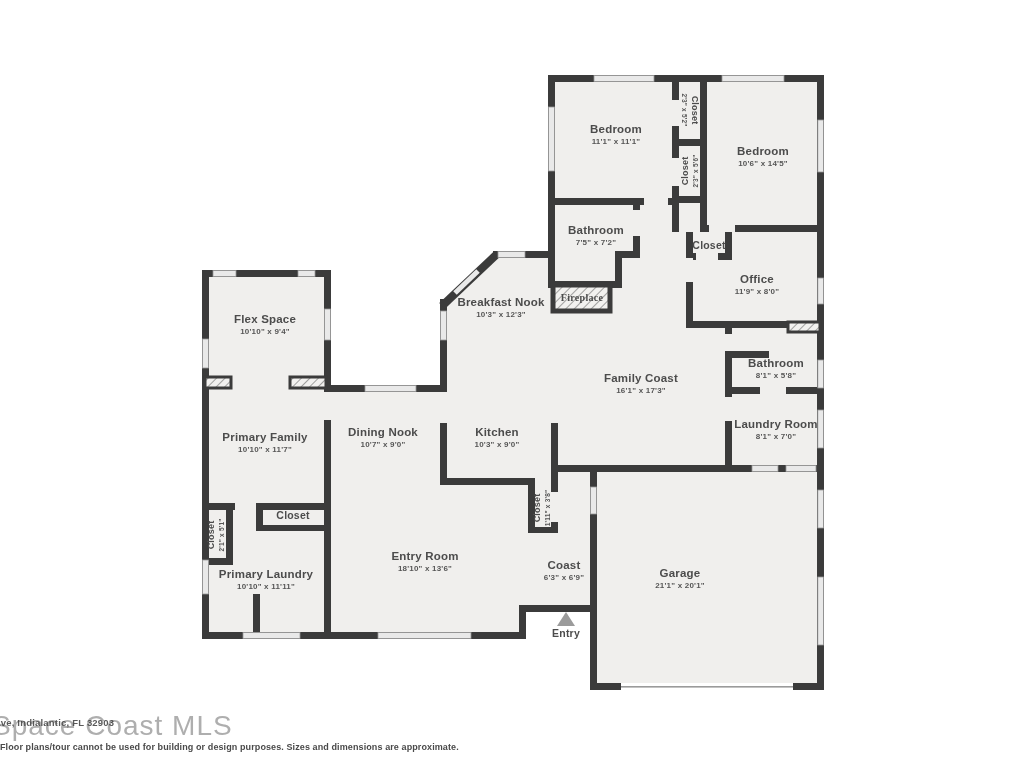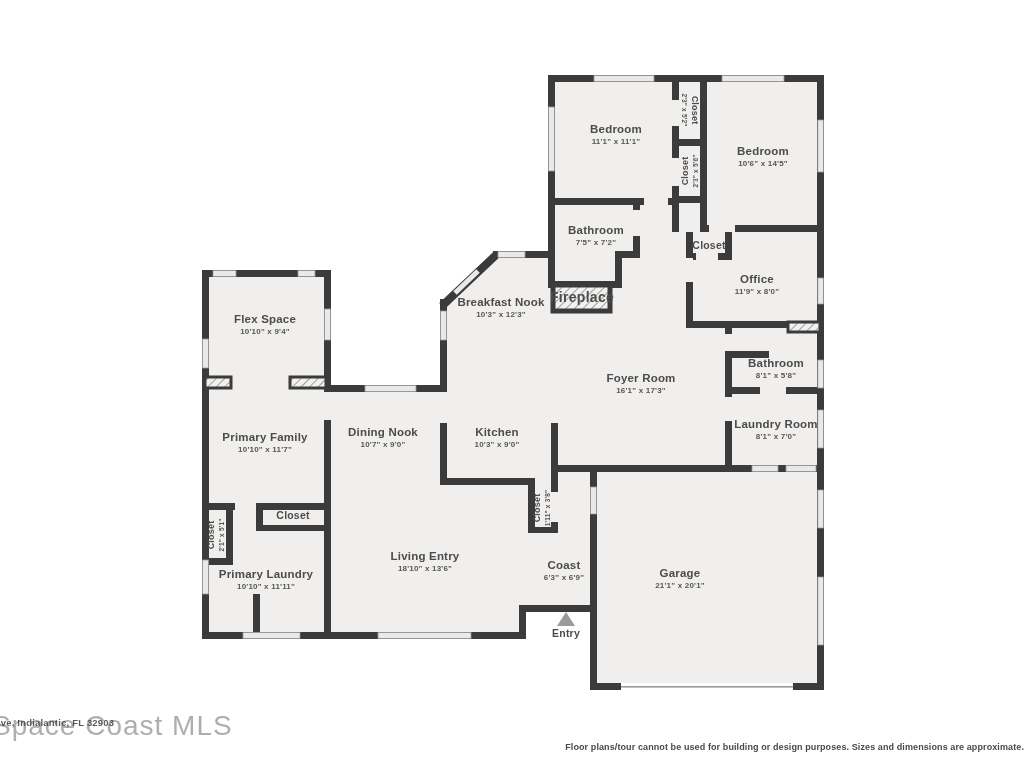--- a/index.html
+++ b/index.html
@@ -10,29 +10,29 @@
 
   .room-label{position:absolute;display:flex;flex-direction:column;align-items:center;
       transform:translate(-50%,-50%);white-space:nowrap;text-align:center;
       color:#4c4c4c;line-height:1.3;z-index:5;}
   .room-label .rname{font-weight:700;font-size:11.5px;letter-spacing:.2px;}
   .room-label .rdims{font-size:8px;font-weight:600;letter-spacing:.2px;color:#565656;}
   .room-label .rdims:empty{display:none;}
   .room-label.mid .rname{font-size:10.5px;}
   .room-label.small .rname{font-size:9px;}
   .room-label.small .rdims{font-size:6.5px;}
-  .room-label.fire .rname{font-size:14px;letter-spacing:.3px;}
+  .room-label.fire .rname{font-size:10px;letter-spacing:.3px;font-family:Liberation Serif, serif;}
   .room-label.rot90{transform:translate(-50%,-50%) rotate(90deg);}
   .room-label.rotm90{transform:translate(-50%,-50%) rotate(-90deg);}
 
   .watermark-large{position:absolute;left:-8px;top:712px;font-size:28px;line-height:1;
       color:#9b9b9b;opacity:.8;letter-spacing:1px;z-index:6;}
   .watermark-small{position:absolute;left:-6px;top:717px;font-size:9.5px;font-weight:700;
       color:#3d3d3d;opacity:.85;letter-spacing:.2px;z-index:7;}
-  .disclaimer{position:absolute;left:0;top:742px;width:100%;text-align:right;
+  .disclaimer{position:absolute;left:0;top:742px;width:100%;text-align:left;
       font-size:9px;font-weight:700;color:#4a4a4a;letter-spacing:.1px;z-index:6;}
 </style>
 </head>
 <body>
 
 <div id="plan">
 
   <svg viewBox="0 0 1024 768" width="1024" height="768">
     <defs>
       <pattern id="hatch" width="6" height="6" patternUnits="userSpaceOnUse" patternTransform="rotate(45)">
@@ -176,21 +176,21 @@
   </div>
   <div class="room-label fire" style="left:582px;top:297px">
     <span class="rname">Fireplace</span>
 
   </div>
   <div class="room-label" style="left:501px;top:308px">
     <span class="rname">Breakfast Nook</span>
     <span class="rdims">10'3" x 12'3"</span>
   </div>
   <div class="room-label" style="left:641px;top:384px">
-    <span class="rname">Foyer Room</span>
+    <span class="rname">Family Coast</span>
     <span class="rdims">16'1" x 17'3"</span>
   </div>
   <div class="room-label" style="left:776px;top:369px">
     <span class="rname">Bathroom</span>
     <span class="rdims">8'1" x 5'8"</span>
   </div>
   <div class="room-label" style="left:776px;top:430px">
     <span class="rname">Laundry Room</span>
     <span class="rdims">8'1" x 7'0"</span>
   </div>
@@ -220,21 +220,21 @@
   </div>
   <div class="room-label mid" style="left:293px;top:516px">
     <span class="rname">Closet</span>
 
   </div>
   <div class="room-label" style="left:266px;top:580px">
     <span class="rname">Primary Laundry</span>
     <span class="rdims">10'10" x 11'11"</span>
   </div>
   <div class="room-label" style="left:425px;top:562px">
-    <span class="rname">Living Entry</span>
+    <span class="rname">Entry Room</span>
     <span class="rdims">18'10" x 13'6"</span>
   </div>
   <div class="room-label" style="left:564px;top:571px">
     <span class="rname">Coast</span>
     <span class="rdims">6'3" x 6'9"</span>
   </div>
   <div class="room-label mid" style="left:566px;top:634px">
     <span class="rname">Entry</span>
 
   </div>

